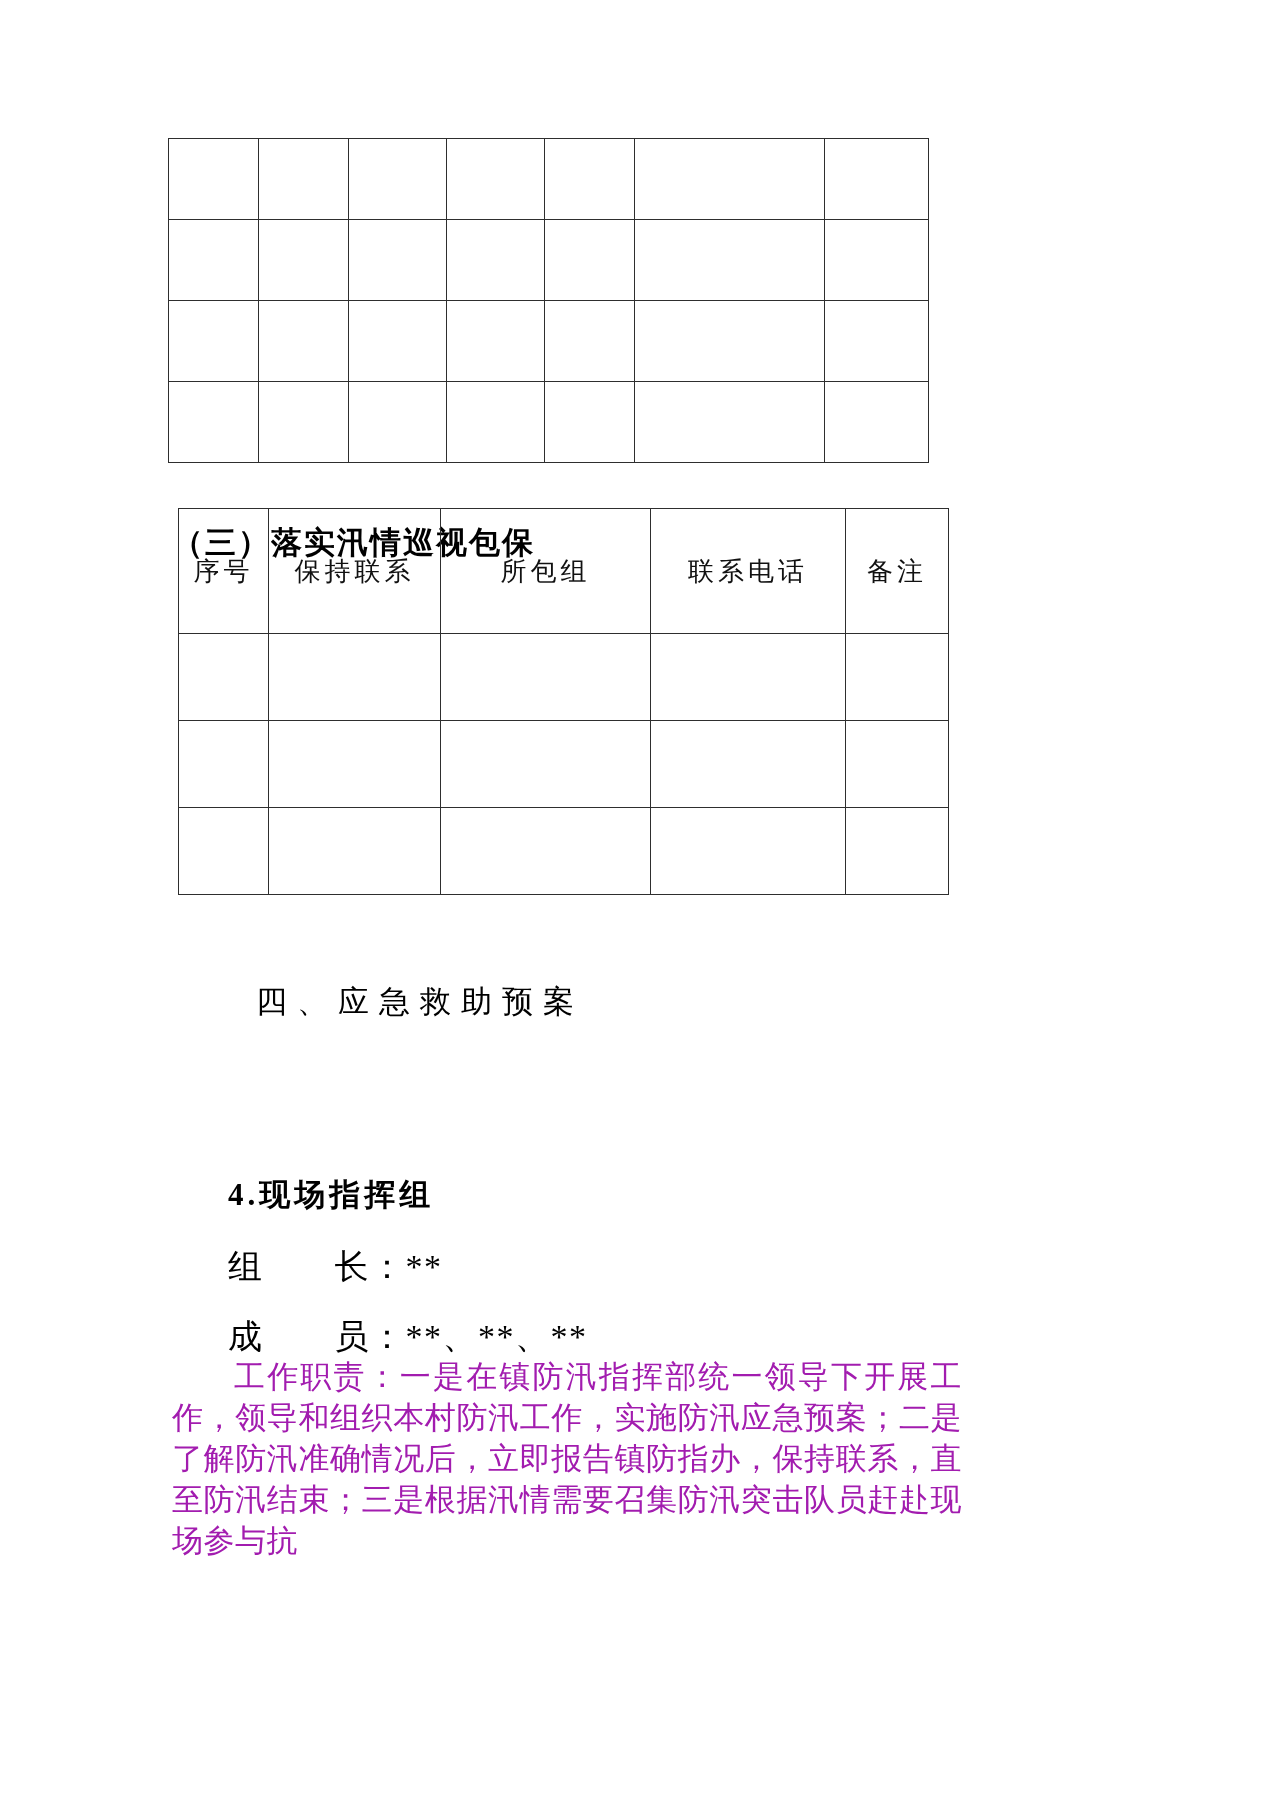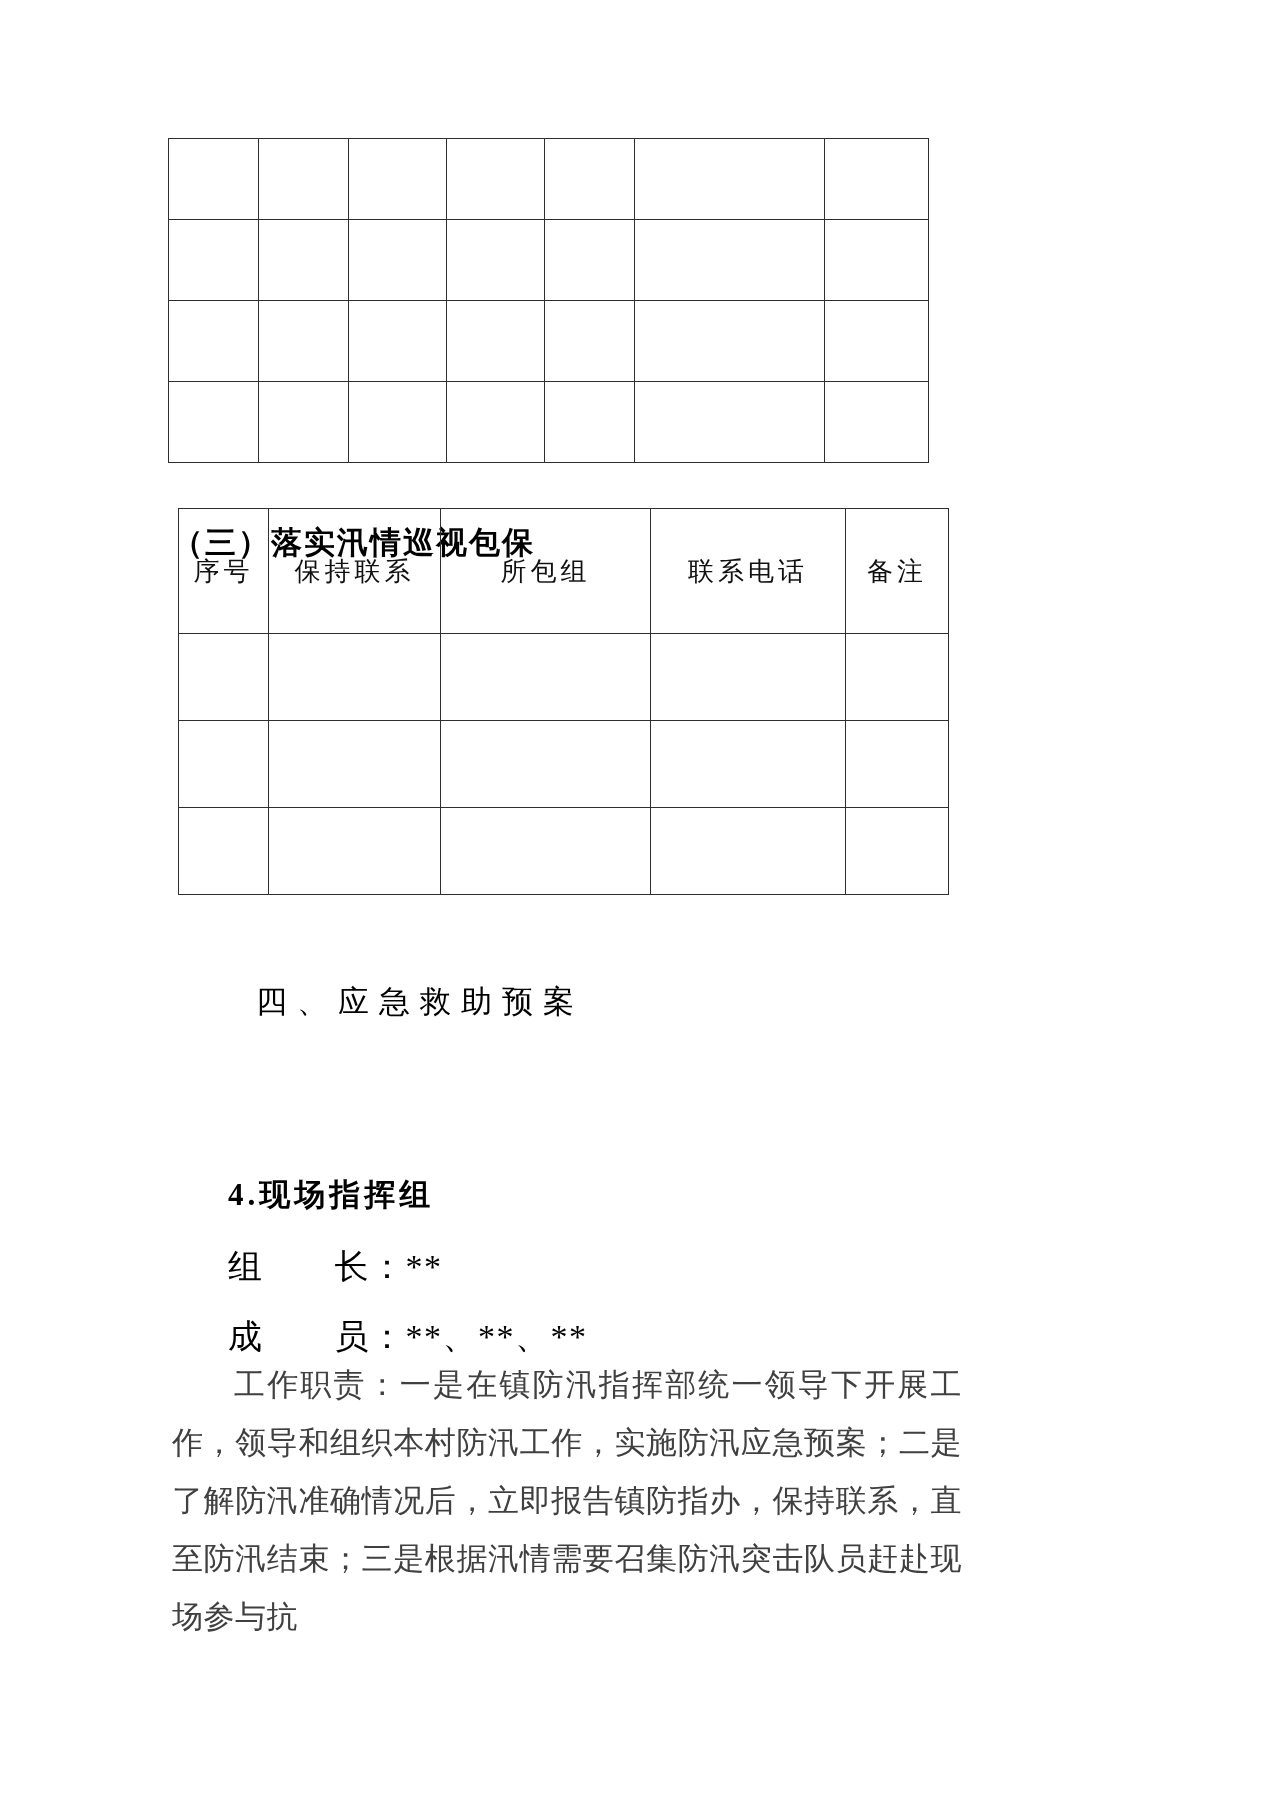--- a/index.html
+++ b/index.html
@@ -93,25 +93,25 @@
   #line-zhangzhang { left: 228px; top: 1244px; }
   #line-chengyuan  { left: 228px; top: 1314px; }
 
   .para {
     position: absolute;
     left: 172px;
     top: 1356px;
     width: 790px;
     font-family: "Liberation Serif", "DejaVu Serif", serif;
     font-size: 31px;
-    line-height: 58px;
+    line-height: 41px;
     letter-spacing: 0.5px;
     text-align: justify;
     text-indent: 62px;
-    color: #404040;
+    color: #a21caf;
   }
 </style>
 </head>
 <body>
 
 <div class="page">
 
   <table class="doc-table" id="table-staffing">
     <colgroup>
       <col style="width:90px">

